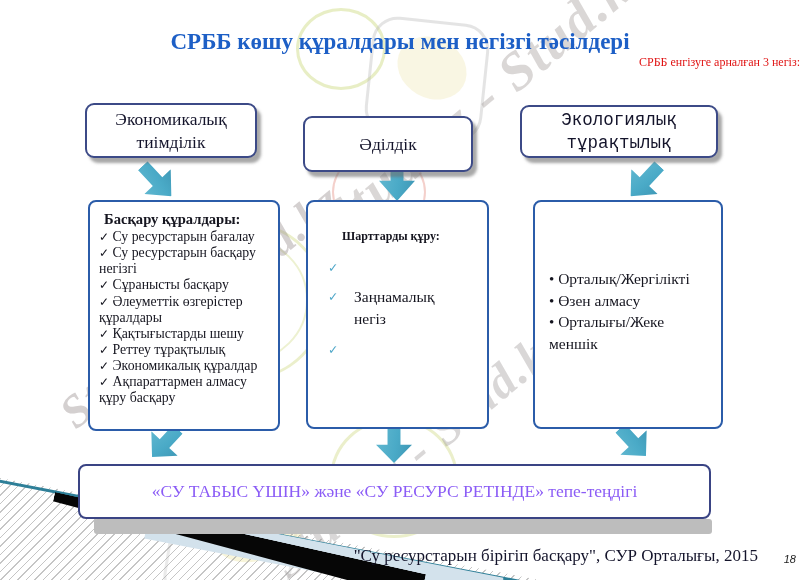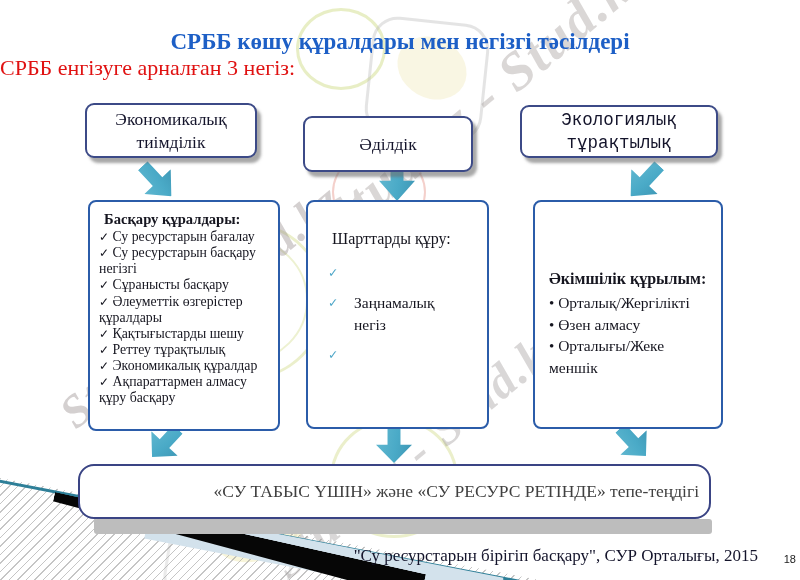--- a/index.html
+++ b/index.html
@@ -44,22 +44,22 @@
   .black-band { left:55px; top:492px; width:380px; height:26px; background:#060606;
     transform:rotate(12.5deg); transform-origin:0 0;
     clip-path:polygon(0 0, 100% 0, 100% 100%, 0 36%); }
 
   
   .title {
     position:absolute; left:0; top:2px; width:100%; text-align:center; z-index:3;
     font-size:23px; font-weight:bold; color:#1d5fc6;margin-top:27px;
   }
   .subtitle {
-    position:absolute; left:0; top:55px; width:100%; text-align:left; z-index:3;
-    font-size:22px; color:#e01212;
+    position:absolute; left:0; top:55px; width:100%; text-align:right; z-index:3;
+    font-size:12px; color:#e01212;
   }
 
   
   .pillar {
     position:absolute; z-index:3; box-sizing:border-box; background:#fff;
     border:2px solid #3c4a87; border-radius:9px;
     box-shadow:4px 5px 3px rgba(110,110,110,.6);
     display:flex; align-items:center; justify-content:center; text-align:center;
     font-size:17.5px; line-height:1.3; color:#14142b; padding:2px 6px;
   }
@@ -86,48 +86,48 @@
     border:2px solid #2b5ca9; border-radius:8px; color:#15151f;
   }
   .detail-a { left:88px;  top:200px; width:192px; height:231px; padding:9px 11px 0 9px;
               font-size:13.8px; line-height:1.17; }
   .detail-a .detail-heading { font-weight:bold; font-size:14.6px; padding-left:5px; margin-bottom:1px; }
   .detail-a .item { margin:0; }
   .detail-a .mark { font-size:12px; }
 
   .detail-b { left:306px; top:200px; width:183px; height:229px; padding:26px 20px 0 20px;
               font-size:15.5px; line-height:1.4; }
-  .detail-b .detail-heading { font-weight:normal; font-size:16px; margin-bottom:12px; padding-left:4px; }
+  .detail-b .detail-heading { font-weight:bold; font-size:12px; margin-bottom:12px; padding-left:4px;margin-left:10px; }
   .detail-b .item { display:flex; margin-bottom:9px; }
   .detail-b .mark { flex:0 0 26px; color:#4da6c8; font-size:12.5px; padding-top:3px; }
   .detail-b .txt  { flex:1; }
 
   .detail-c { left:533px; top:200px; width:190px; height:229px; padding:66px 10px 0 14px;
               font-size:15.5px; line-height:1.38; }
   .detail-c .detail-heading { font-weight:bold; font-size:16px; margin-bottom:2px; }
   .detail-c .mark { font-size:15px; }
 
   
   .result-shadow { position:absolute; left:94px; top:519px; width:618px; height:15px;
     background:#bdbdbd; border-radius:3px; z-index:1; }
   .result {
     position:absolute; left:78px; top:464px; width:633px; height:55px; z-index:3;
-    box-sizing:border-box; background:#fff; border:2px solid #3a4484; border-radius:16px;
-    display:flex; align-items:center; justify-content:flex-end; text-align:center;
-    font-size:17.5px; color:#404040; padding:0 10px;
+    box-sizing:border-box; background:#fff; border:2px solid #3a4484; border-radius:8px;
+    display:flex; align-items:center; justify-content:center; text-align:center;
+    font-size:17.5px; color:#8b5cf6; padding:0 10px;
   }
 
   
   .footer-credit {
     position:absolute; right:42px; top:546px; z-index:3;
     font-size:17px; color:#14142b; white-space:nowrap;
   }
   .page-number {
     position:absolute; right:4px; top:553px; z-index:3;
-    font-size:11px; color:#222; font-family:"Liberation Sans", sans-serif;
+    font-size:11px; color:#222; font-family:"Liberation Sans", sans-serif;font-style:italic;
   }
 </style>
 </head>
 <body>
 
 <div class="slide">
 
   <div class="deco ring1"></div>
   <div class="deco ghostsq1"></div>
   <div class="deco blob1"></div>
@@ -200,21 +200,20 @@
           <span class="txt">Заңнамалық негіз</span>
         </div>
 
         <div class="item">
           <span class="mark">✓</span>
         </div>
       </div>
   </div>
 
   <div class="detail detail-c">
-    <div class="detail-heading">Әкімшілік құрылым:</div>
     <div class="detail-items">
 
         <div class="item"><span class="mark">•</span> <span class="txt">Орталық/Жергілікті</span></div>
 
         <div class="item"><span class="mark">•</span> <span class="txt">Өзен алмасу</span></div>
 
         <div class="item"><span class="mark">•</span> <span class="txt">Орталығы/Жеке меншік</span></div>
       </div>
   </div>
 

